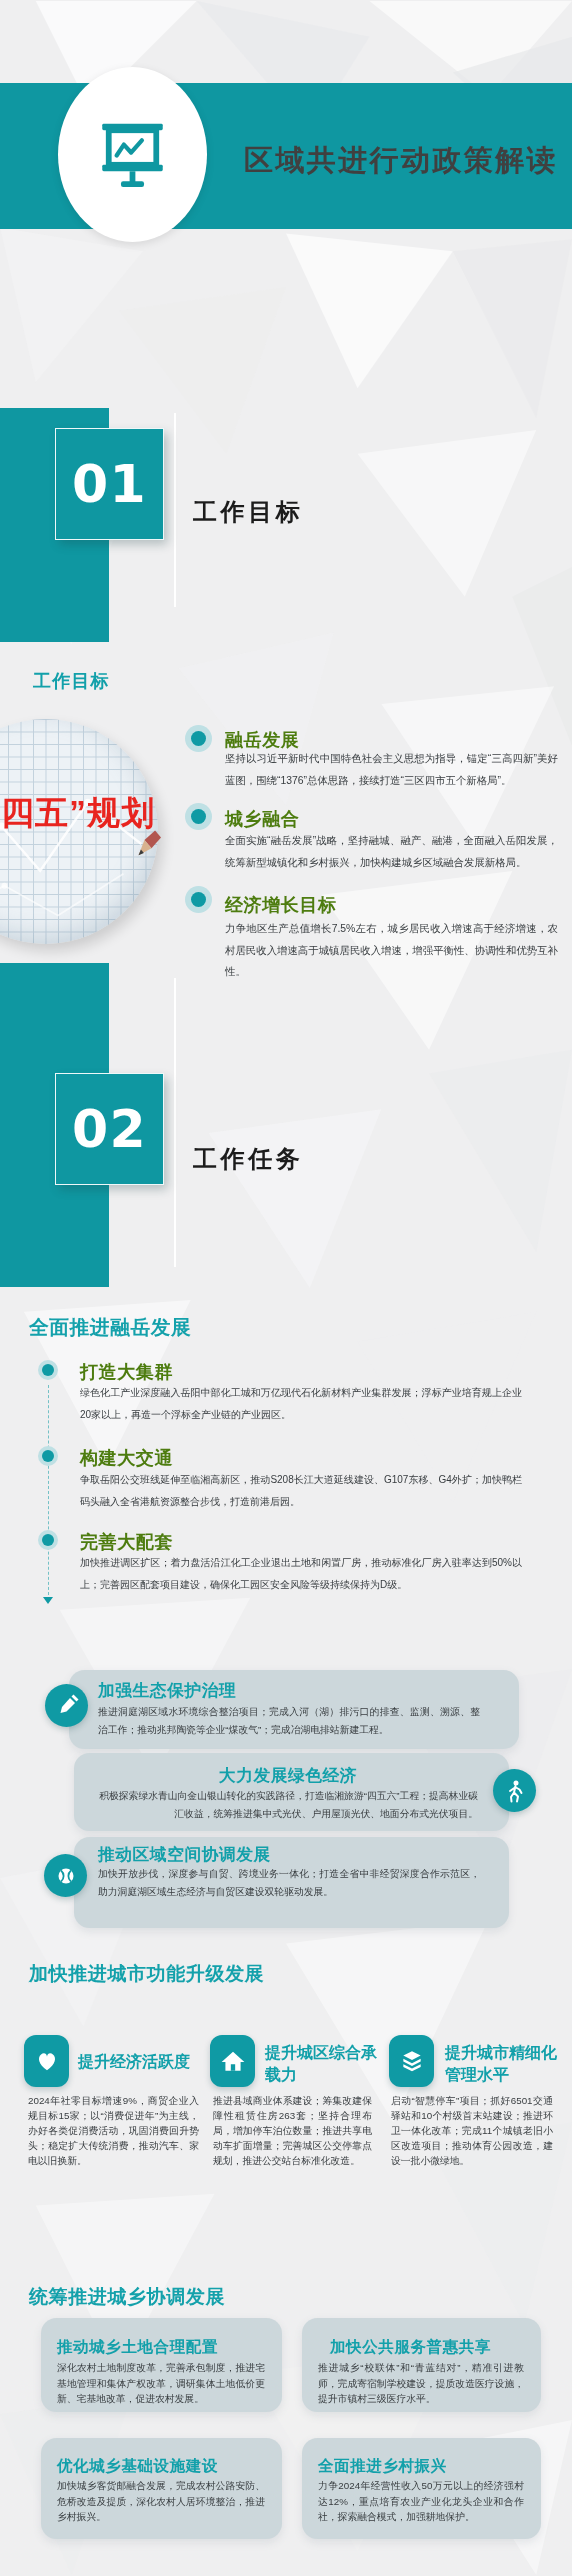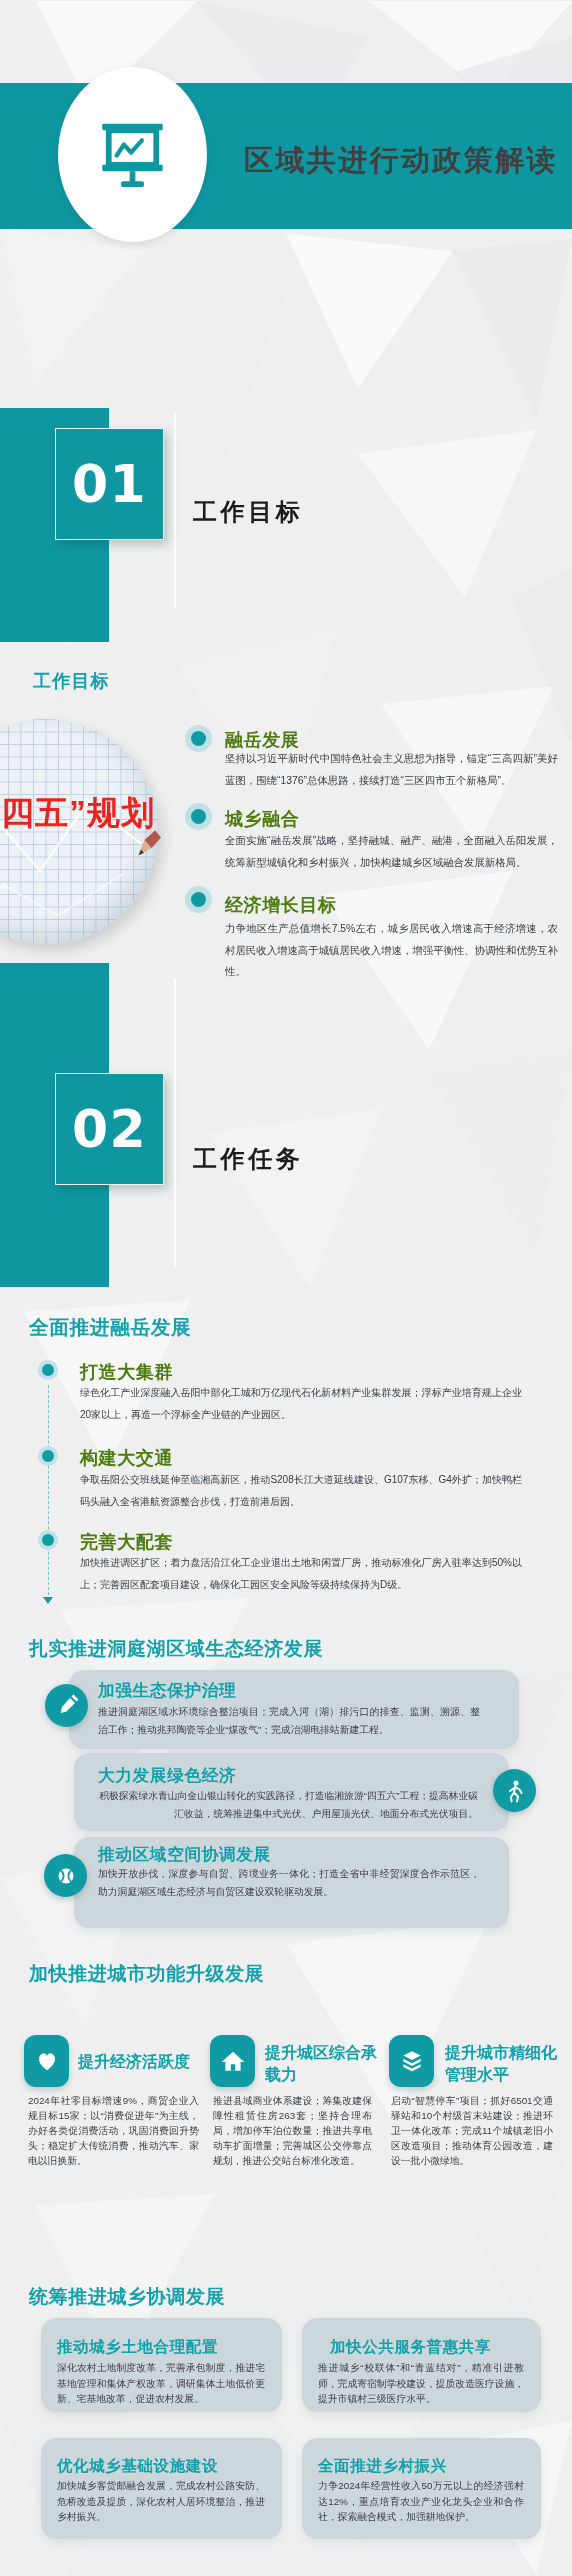--- a/index.html
+++ b/index.html
@@ -67,21 +67,21 @@
   .card{position:absolute;background:#ccd7db;border-radius:15.5px;z-index:1;box-shadow:0 3.6px 8.3px rgba(90,110,120,.12);}
   .dt-c1{left:69px;top:1670px;width:450px;height:79px;}
   .dt-c2{left:74px;top:1753px;width:435px;height:78px;}
   .dt-c3{left:74px;top:1837px;width:435px;height:91px;}
   .icon-circle{position:absolute;width:43px;height:43px;border-radius:50%;background:#0f9aa4;z-index:3;display:flex;align-items:center;justify-content:center;box-shadow:0 2.4px 6px rgba(20,70,76,.25);}
   .dt-i1{left:45px;top:1684px;}
   .dt-i2{left:493px;top:1769px;}
   .dt-i3{left:44px;top:1854px;}
   .card-title{position:absolute;z-index:2;font-size:16.7px;font-weight:700;color:#12a0aa;letter-spacing:0.6px;}
   .dt-t1{left:98px;top:1679px;}
-  .dt-t2{left:98px;top:1764px;width:380px;text-align:left;}
+  .dt-t2{left:98px;top:1764px;width:380px;text-align:center;}
   .dt-t3{left:98px;top:1843px;}
   .dt-body{font-size:9.8px;line-height:18px;}
   .dt-b1{left:98px;top:1703px;width:382px;}
   .dt-b2{left:98px;top:1787px;width:380px;text-align:right;}
   .dt-b3{left:98px;top:1865px;width:382px;}
 
   
   .city-heading{top:1961px;}
   .tile{position:absolute;width:45px;height:52px;border-radius:12px;background:#0f9aa4;z-index:2;display:flex;align-items:center;justify-content:center;box-shadow:0 3px 6px rgba(20,70,76,.22);}
   .tile-1{left:24px;top:2035px;}
@@ -227,21 +227,20 @@
     </span>
   <div class="item-title ry-title r2-title">构建大交通</div>
   <div class="body-text ry-body r2-body">争取岳阳公交班线延伸至临湘高新区，推动S208长江大道延线建设、G107东移、G4外扩；加快鸭栏码头融入全省港航资源整合步伐，打造前港后园。</div>
 
   <span class="ring ry-ring r3-ring">
       <span class="dot"></span>
     </span>
   <div class="item-title ry-title r3-title">完善大配套</div>
   <div class="body-text ry-body r3-body">加快推进调区扩区；着力盘活沿江化工企业退出土地和闲置厂房，推动标准化厂房入驻率达到50%以上；完善园区配套项目建设，确保化工园区安全风险等级持续保持为D级。</div>
 
-  <div class="sec-heading dt-heading">扎实推进洞庭湖区域生态经济发展</div>
 
   <div class="card dt-c1"></div>
   <div class="icon-circle dt-i1">
     <svg width="24" height="24" viewBox="0 0 48 48">
       <path d="M30 8 l10 10 -17 17 -12 3 3 -12 z" fill="#ffffff"></path>
       <path d="M33 5 l10 10 4 -4 -10 -10 z" fill="#ffffff"></path>
     </svg>
   </div>
   <div class="card-title dt-t1">加强生态保护治理</div>
   <div class="body-text dt-body dt-b1">推进洞庭湖区域水环境综合整治项目；完成入河（湖）排污口的排查、监测、溯源、整治工作；推动兆邦陶瓷等企业“煤改气”；完成冶湖电排站新建工程。</div>

